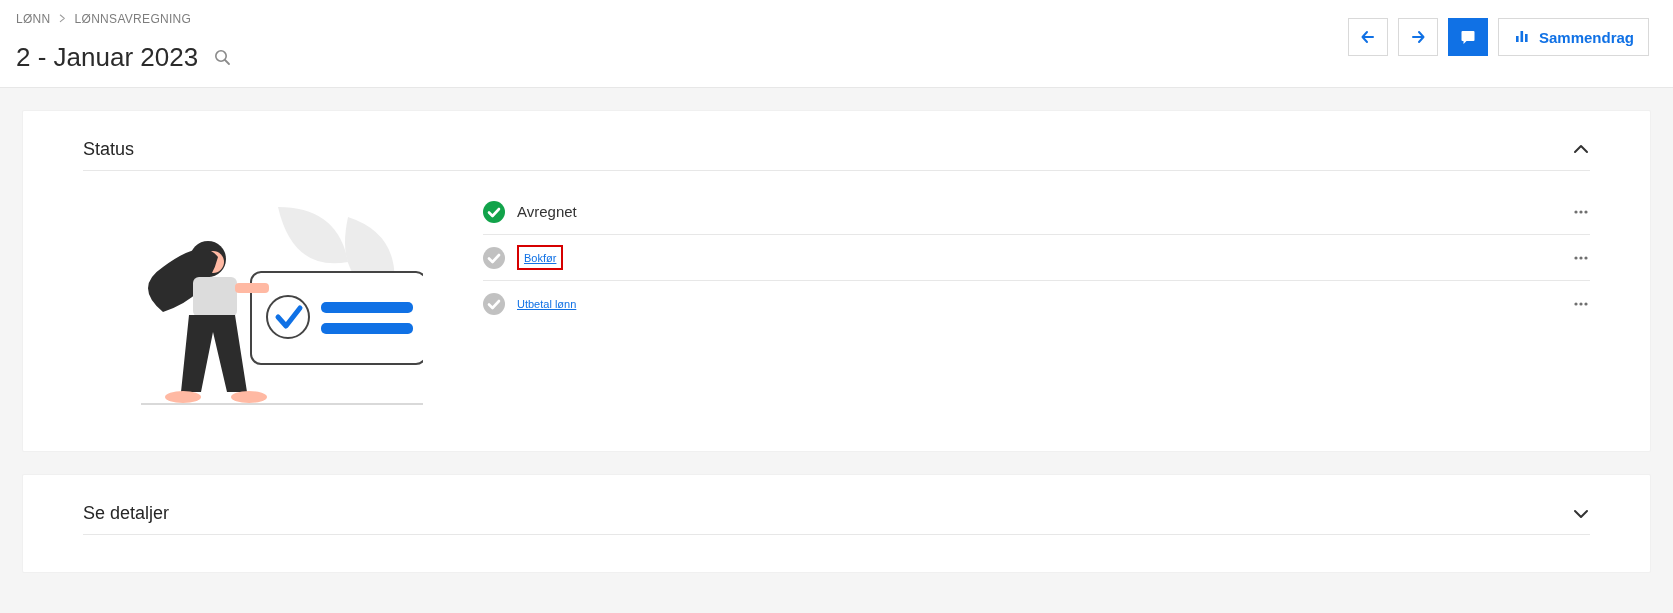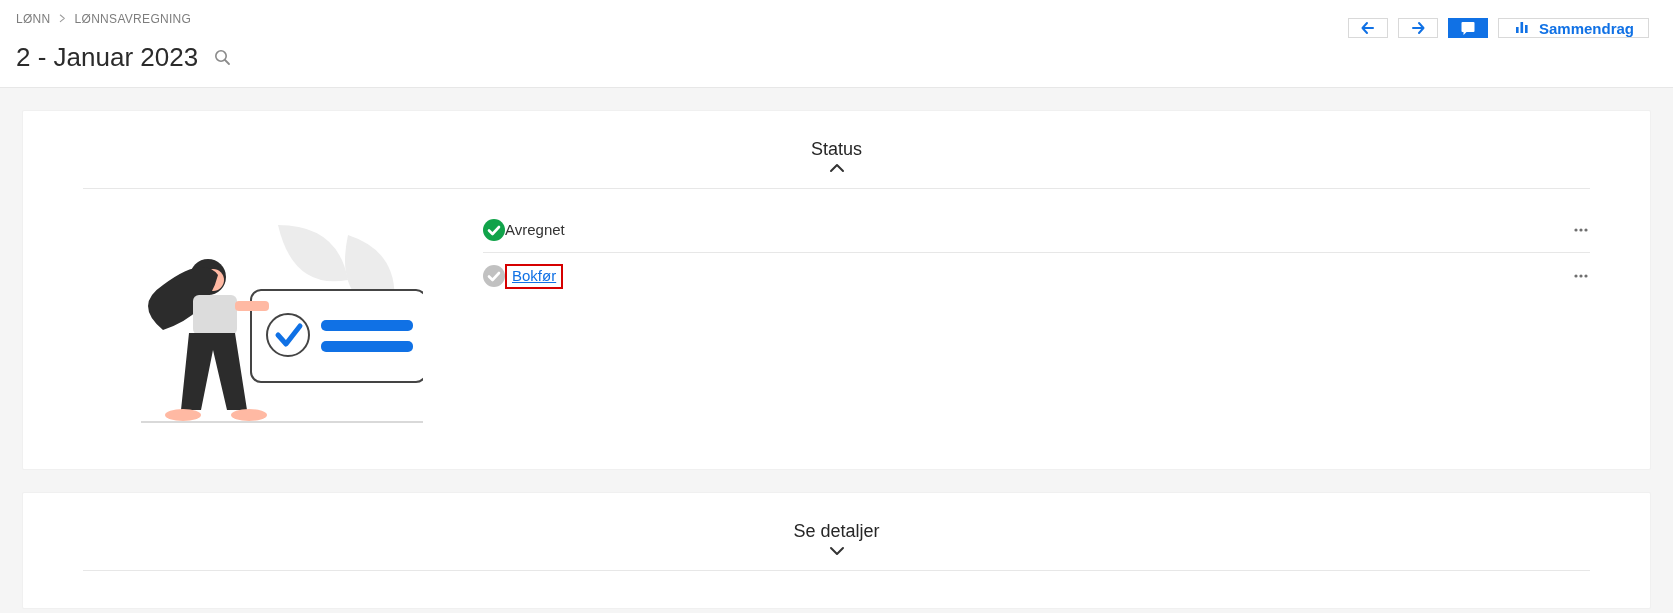--- a/index.html
+++ b/index.html
@@ -24,51 +24,51 @@
   }
   .breadcrumb{font-size:12px;letter-spacing:.3px;color:var(--muted);display:flex;align-items:center;gap:6px;}
   .breadcrumb .crumb{color:var(--muted);}
   .title-row{display:flex;align-items:center;gap:16px;margin-top:16px;}
   .page-title{font-size:26px;font-weight:400;margin:0;color:#2b2b2b;}
   .title-search{color:#8a8a8a;}
   .header-left{}
   .header-right{display:flex;align-items:center;gap:10px;margin-top:6px;}
   .hbtn{
     border:1px solid #d9d9d9;background:#fff;color:var(--blue);
-    height:20px;min-width:40px;border-radius:0;display:flex;align-items:center;justify-content:center;
+    height:38px;min-width:40px;border-radius:0;display:flex;align-items:center;justify-content:center;
     font-size:15px;font-weight:600;cursor:pointer;padding:0 14px;gap:8px;
   }
   .hbtn.icon-only{padding:0;width:40px;}
   .hbtn.icon-only.active{background:var(--blue);color:#fff;border-color:var(--blue);}
   .hbtn .lbl{color:var(--blue);}
 
   
   .page{background:var(--bg);padding:22px;}
   .card{
     background:#fff;border:1px solid #f0f0f0;border-radius:2px;
     padding:28px 60px 30px 60px;margin-bottom:22px;
   }
 
   .card-header{
     display:flex;align-items:center;justify-content:space-between;
-    border-bottom:1px solid var(--light-border);padding-bottom:10px;margin-bottom:18px;flex-direction:column;
+    border-bottom:1px solid var(--light-border);padding-bottom:10px;margin-bottom:18px;
   }
   .card-title{font-size:18px;font-weight:400;margin:0;}
 
   .status-body{display:flex;gap:60px;align-items:flex-start;}
   .illustration{width:340px;flex:0 0 340px;padding-top:8px;}
 
   .steps{flex:1;}
   .step{
     display:flex;align-items:center;justify-content:space-between;
     border-bottom:1px solid var(--light-border);height:46px;
   }
   .step:last-child{border-bottom:none;}
-  .step-left{display:flex;align-items:center;}
-  .step-link{color:var(--blue);text-decoration:underline;font-size:15px;}
+  .step-left{display:flex;align-items:center;gap:12px;}
+  .step-link{color:var(--blue);text-decoration:underline;font-size:11px;}
   .step-label-plain{font-size:15px;color:#333;}
   .highlight-box{border:2px solid #d60000;padding:1px 5px 2px 5px;display:inline-block;}
   .more-dots{color:#6f6f6f;}
 
   
   .svg-icon{display:block;}
 
   
   .card.details{padding:28px 60px;}
 </style>
@@ -228,20 +228,33 @@
                 <use href="#ic-check-gray"></use>
               </svg>
               <span class="highlight-box"><a href="#" class="step-link">Bokfør</a></span>
             </div>
             <span class="more-dots">
               <svg class="svg-icon" width="18" height="18" viewBox="0 0 18 18">
                 <use href="#ic-dots"></use>
               </svg>
             </span>
           </div>
+          <div class="step">
+            <div class="step-left">
+              <svg width="22" height="22" viewBox="0 0 22 22" class="svg-icon">
+                <use href="#ic-check-gray"></use>
+              </svg>
+              <a href="#" class="step-link">Utbetal lønn</a>
+            </div>
+            <span class="more-dots">
+              <svg class="svg-icon" width="18" height="18" viewBox="0 0 18 18">
+                <use href="#ic-dots"></use>
+              </svg>
+            </span>
+          </div>
         </div>
     </div>
   </div>
 
   <div class="card details">
     <div class="card-header" style="border-bottom:1px solid var(--light-border);margin-bottom:9px;">
       <h2 class="card-title">Se detaljer</h2>
       <span style="color:#333">
         <svg class="svg-icon" width="18" height="18" viewBox="0 0 18 18">
             <use href="#ic-chevron-down"></use>

